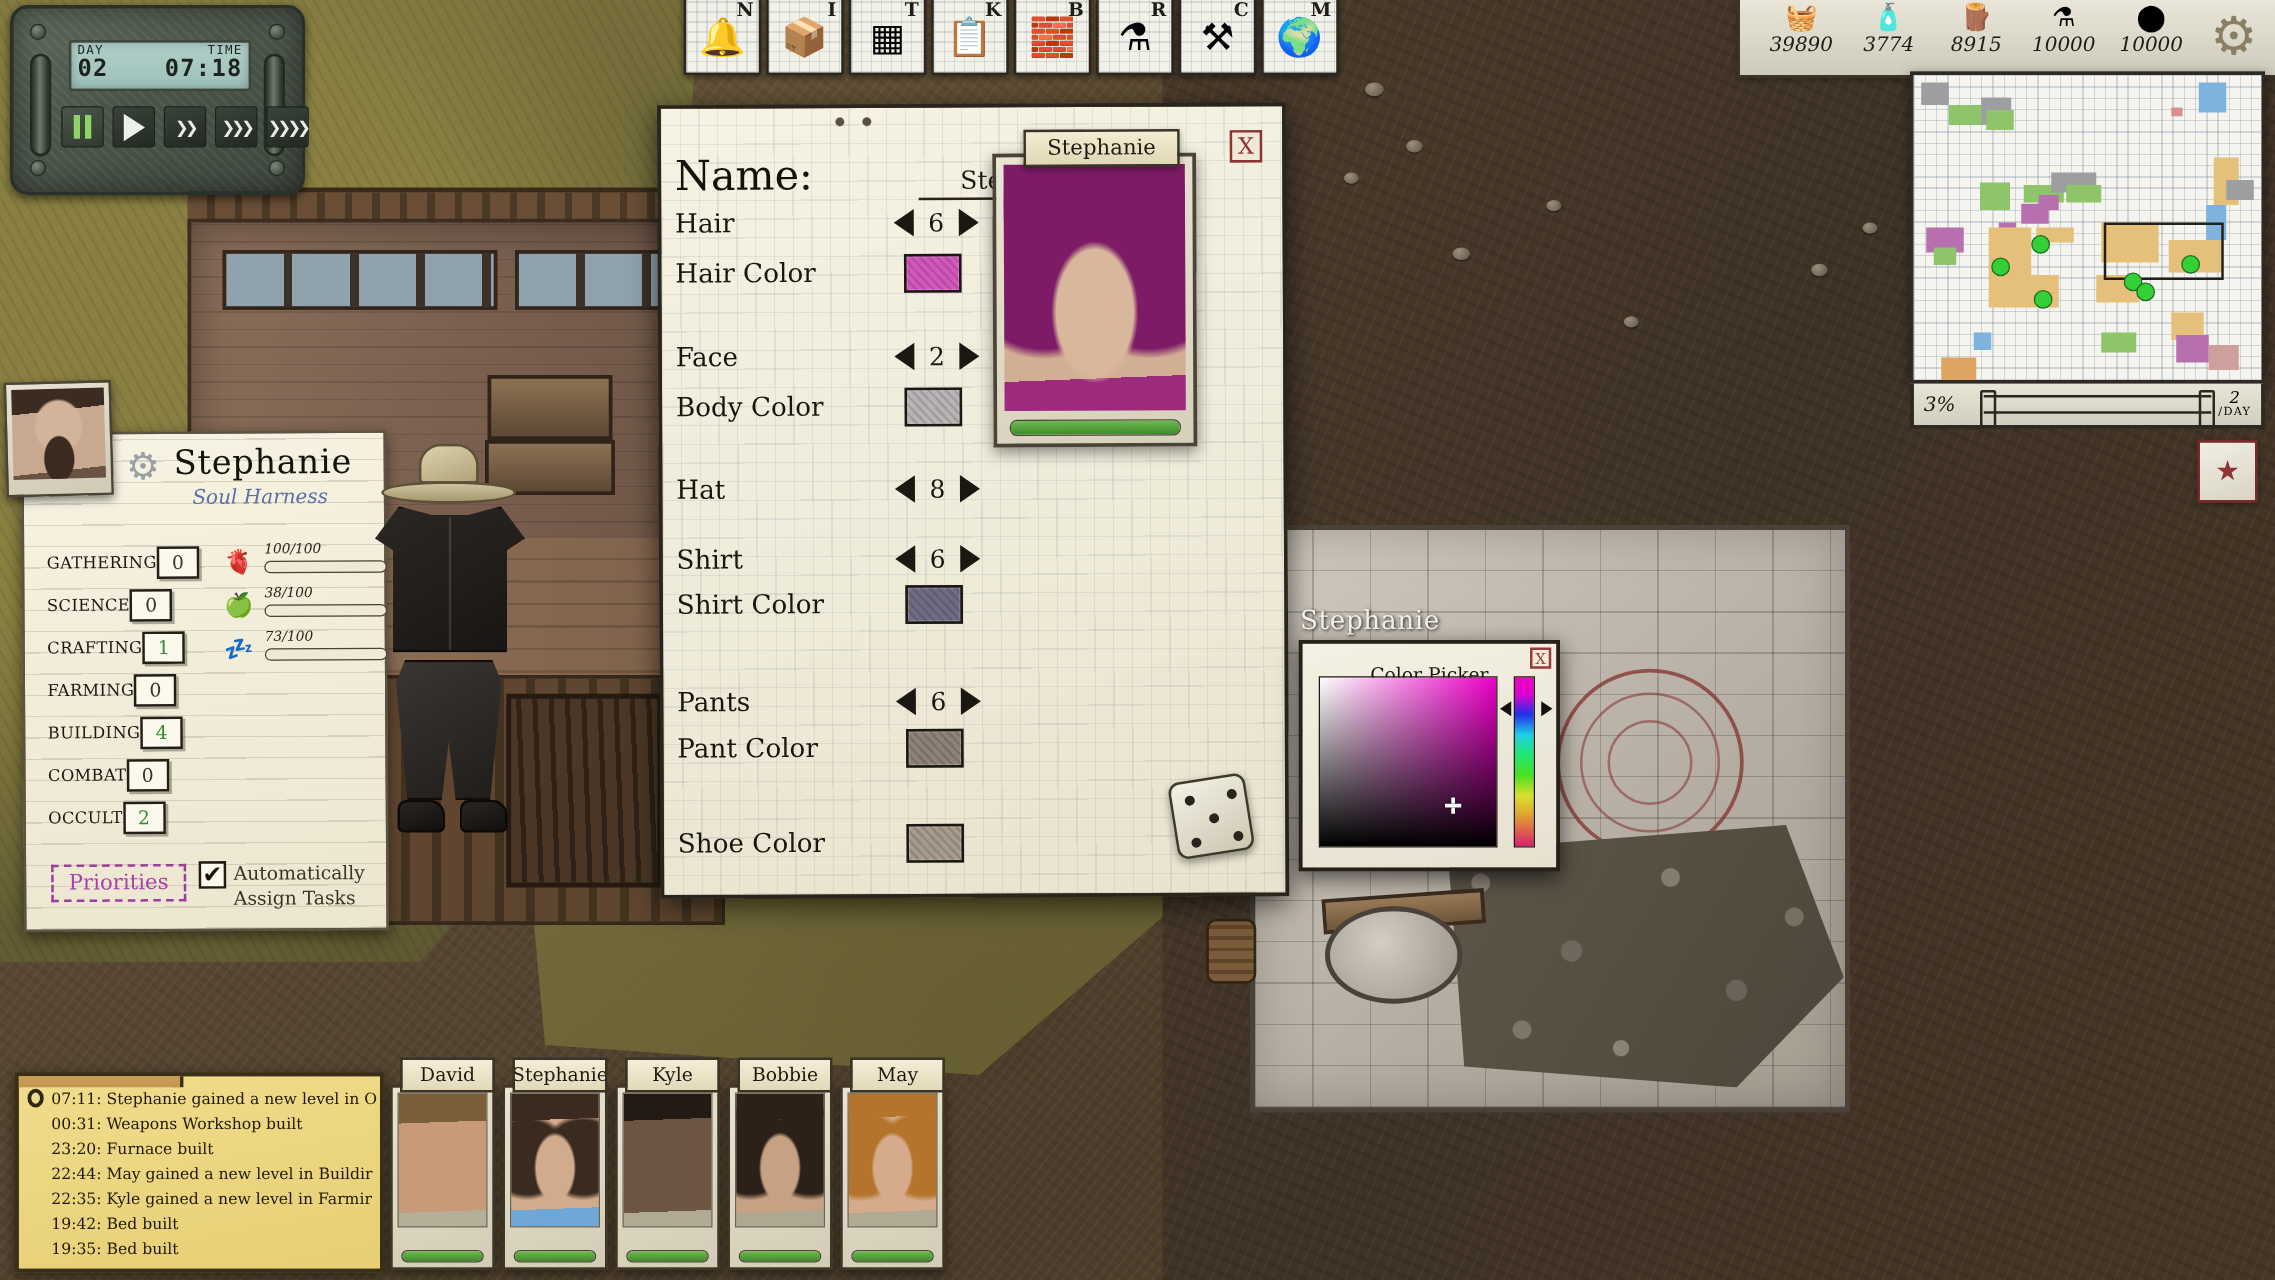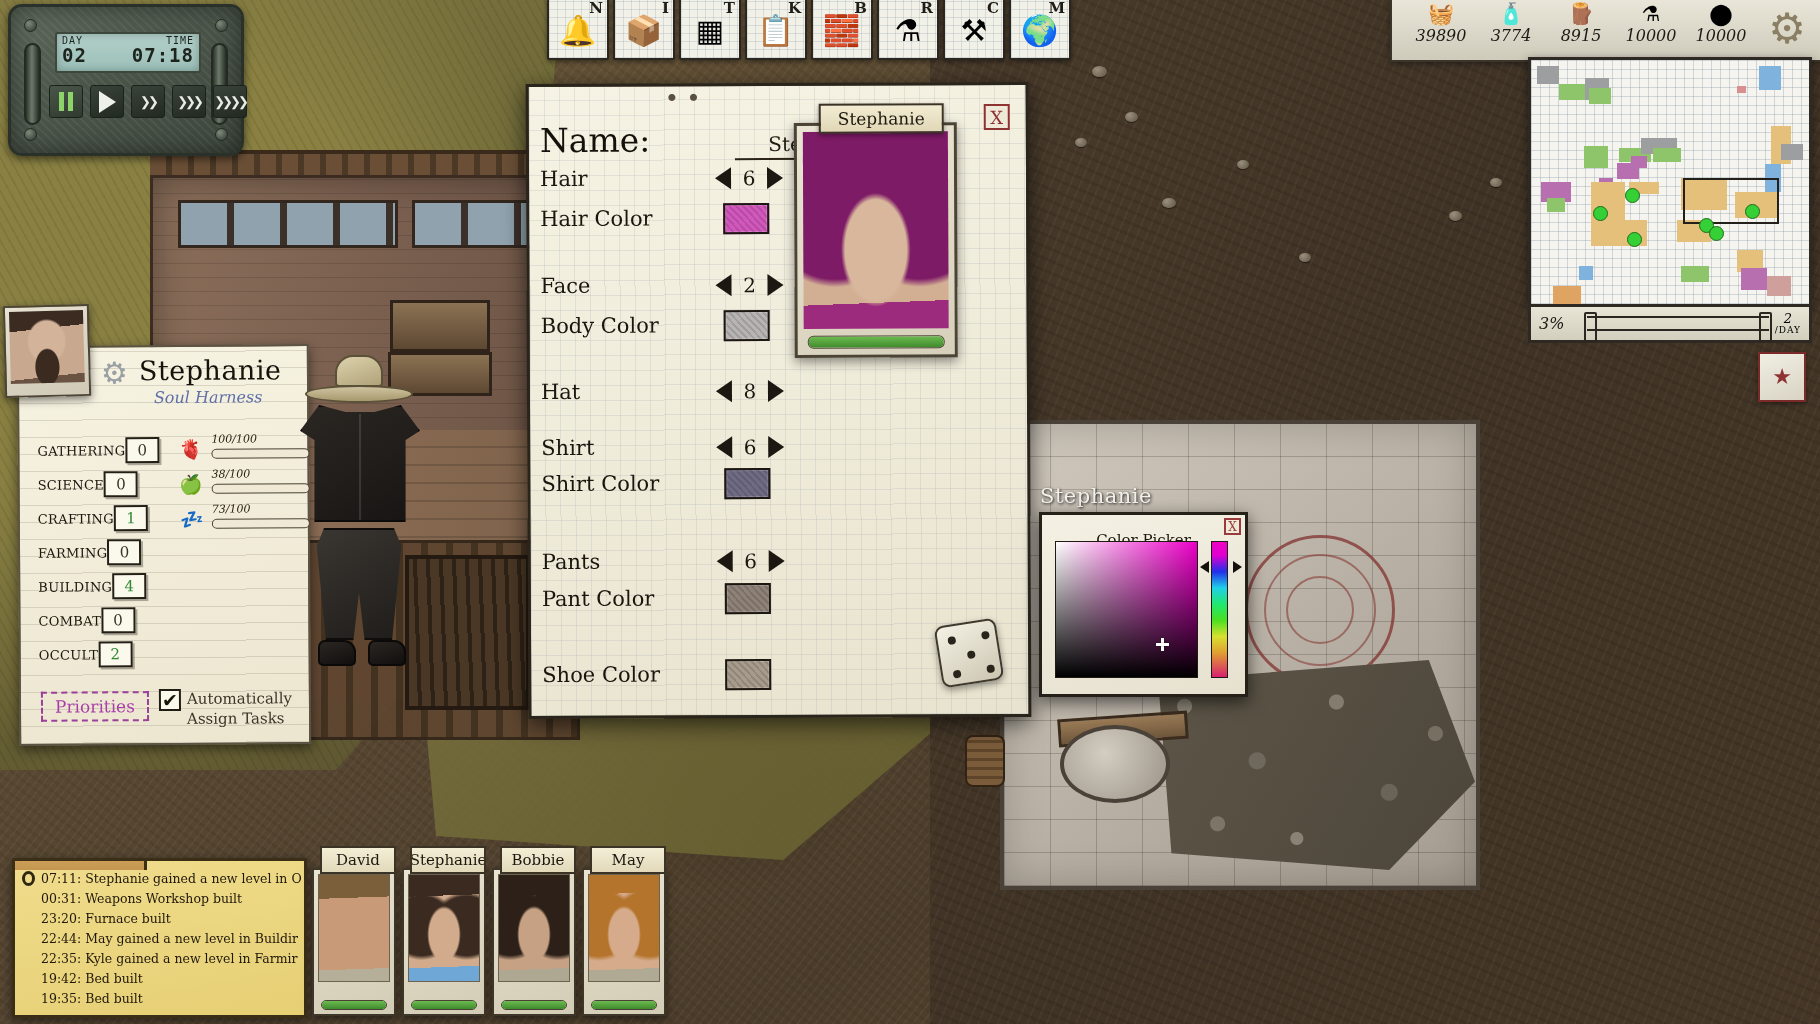--- a/index.html
+++ b/index.html
@@ -1033,20 +1033,29 @@
     <div class="colonist-art" style="background:
             radial-gradient(ellipse at 50% 56%, #d2ab8c 0 30%, transparent 34%),
             radial-gradient(ellipse at 18% 48%, #3a2a20 0 38%, transparent 44%),
             radial-gradient(ellipse at 82% 48%, #3a2a20 0 38%, transparent 44%),
             linear-gradient(178deg,#3a2a20 0 20%, #d2ab8c 20% 86%, #6fa8d6 86% 100%);"></div>
     <div class="colonist-hp">
         <div style="width:100%"></div>
       </div>
   </div>
   <div class="colonist-card">
+    <div class="colonist-tag">Kyle</div>
+    <div class="colonist-art" style="background:
+            radial-gradient(ellipse at 50% 56%, #6d5544 0 34%, transparent 38%),
+            linear-gradient(178deg,#231a14 0 20%, #6d5544 20% 88%, #b0a994 88% 100%);"></div>
+    <div class="colonist-hp">
+        <div style="width:100%"></div>
+      </div>
+  </div>
+  <div class="colonist-card">
     <div class="colonist-tag">Bobbie</div>
     <div class="colonist-art" style="background:
             radial-gradient(ellipse at 50% 56%, #c6a184 0 30%, transparent 34%),
             radial-gradient(ellipse at 16% 44%, #2c2018 0 40%, transparent 46%),
             radial-gradient(ellipse at 84% 44%, #2c2018 0 40%, transparent 46%),
             linear-gradient(178deg,#2c2018 0 20%, #c6a184 20% 88%, #aea791 88% 100%);"></div>
     <div class="colonist-hp">
         <div style="width:100%"></div>
       </div>
   </div>

